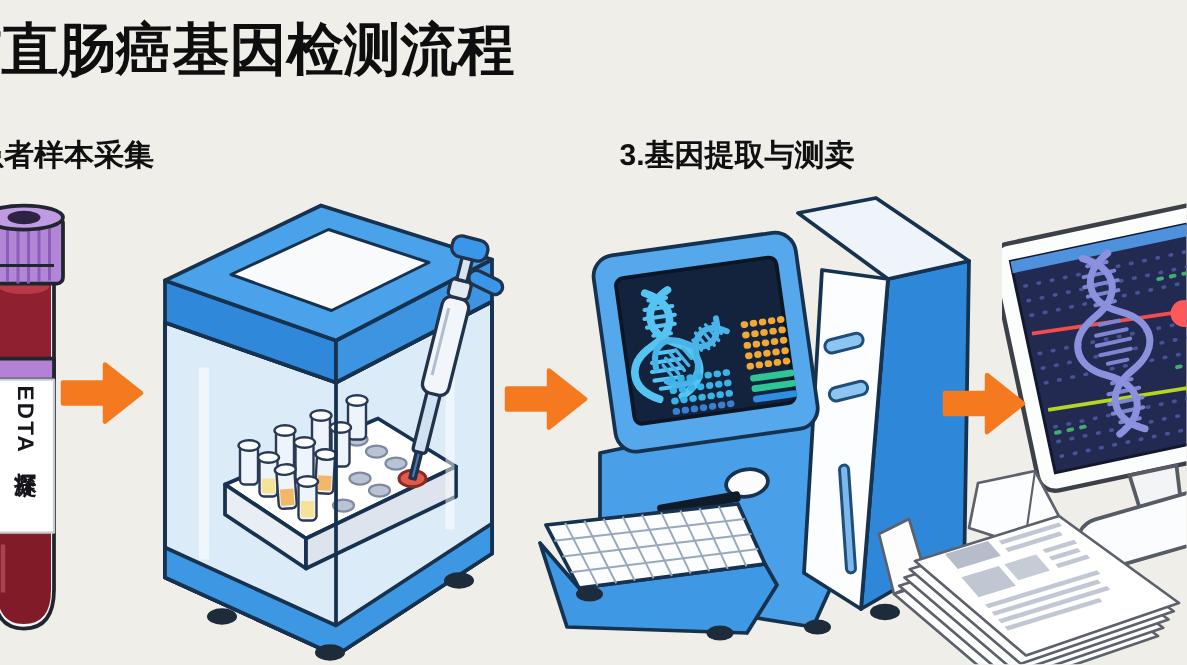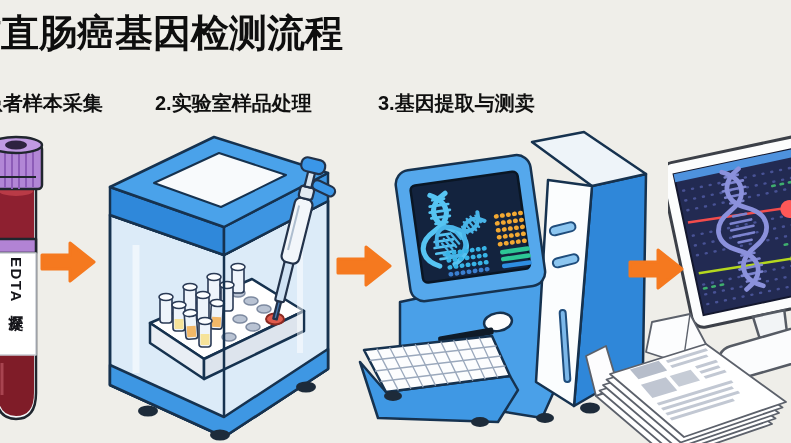--- a/index.html
+++ b/index.html
@@ -1,35 +1,34 @@
 <!DOCTYPE html>
 <html><head>
 <meta charset="utf-8">
 <style>
 *{margin:0;padding:0;box-sizing:border-box}
 body{background:#efeee9;font-family:"Liberation Sans","DejaVu Sans",sans-serif}
 #stage{position:relative;width:791px;height:443px;background:#efeee9;overflow:hidden}
 .abs{position:absolute}
 #title{left:-37px;top:8px;font-size:38px;font-weight:900;color:#0e0e0e;white-space:nowrap;z-index:10}
 .step-label{top:90px;font-size:20px;font-weight:800;color:#101010;white-space:nowrap;z-index:10;position:absolute}
-#step1{left:-34px}#step2{left:155px}#step3{left:378px}#step4{left:627px}
+#step1{left:-34px}#step2{left:155px}#step3{left:413px}#step4{left:627px}
 .illus{position:absolute;z-index:2}
 .arrow{position:absolute;z-index:8}
 #tube-label{position:absolute;left:0;top:257px;width:32px;height:100px;writing-mode:vertical-rl;text-orientation:mixed;font-weight:700;font-size:15px;color:#15151a;letter-spacing:1.5px;line-height:32px;z-index:3;text-align:left}
 #tube-label span{display:inline}
 </style>
 </head>
 <body>
 
 <div id="stage">
 
   <div id="title" class="abs">结直肠癌基因检测流程</div>
 
   <div id="step1" class="step-label">1.患者样本采集</div>
-  <div id="step2" class="step-label">2.实验室样品处理</div>
   <div id="step3" class="step-label">3.基因提取与测卖</div>
 
   <svg class="illus" style="left:-14px;top:127px" width="60" height="306" viewBox="0 0 60 306">
     <g stroke="#20262e" stroke-width="2.5" stroke-linejoin="round">
       <path d="M10,52 L10,266 Q10,292 30,292 Q50,292 50,266 L50,52 Z" fill="#f4f7f9"></path>
       <rect x="12" y="62" width="36" height="50" fill="#8e2030" stroke="none"></rect>
       <ellipse cx="30" cy="64" rx="17" ry="5" fill="#b93a46" stroke="none"></ellipse>
       <path d="M12,228 L48,228 L48,266 Q48,289 30,289 Q12,289 12,266 Z" fill="#7f1c28" stroke="none"></path>
       <path d="M16,236 L16,268" stroke="#a84450" stroke-width="3" fill="none"></path>
       <rect x="10" y="112" width="40" height="14" fill="#b283d4"></rect>

